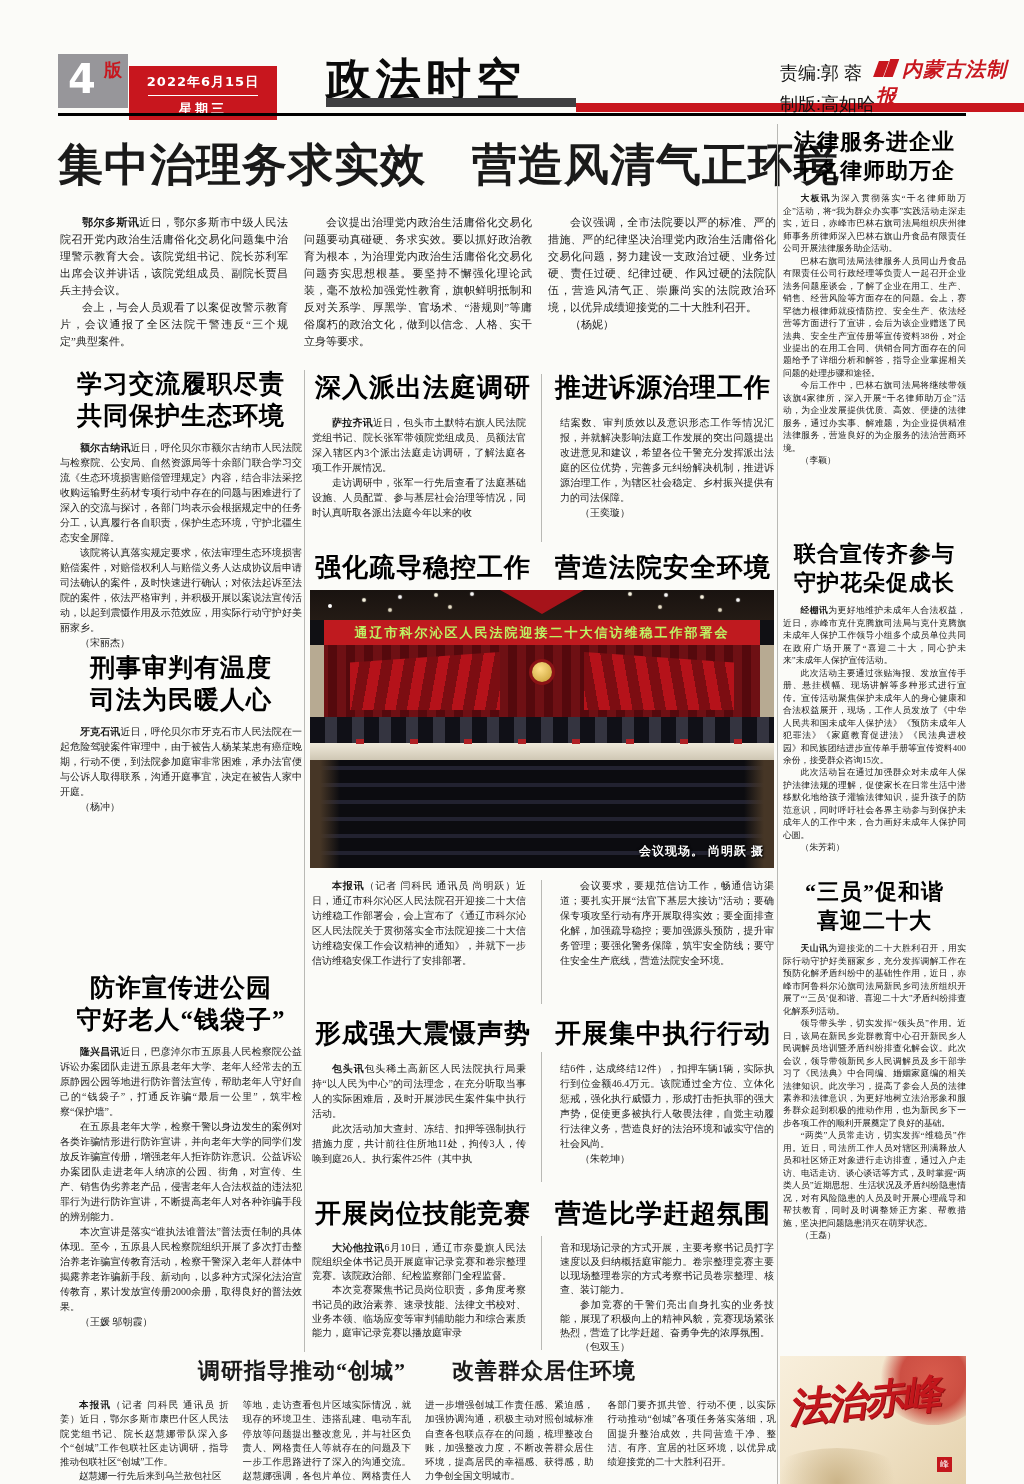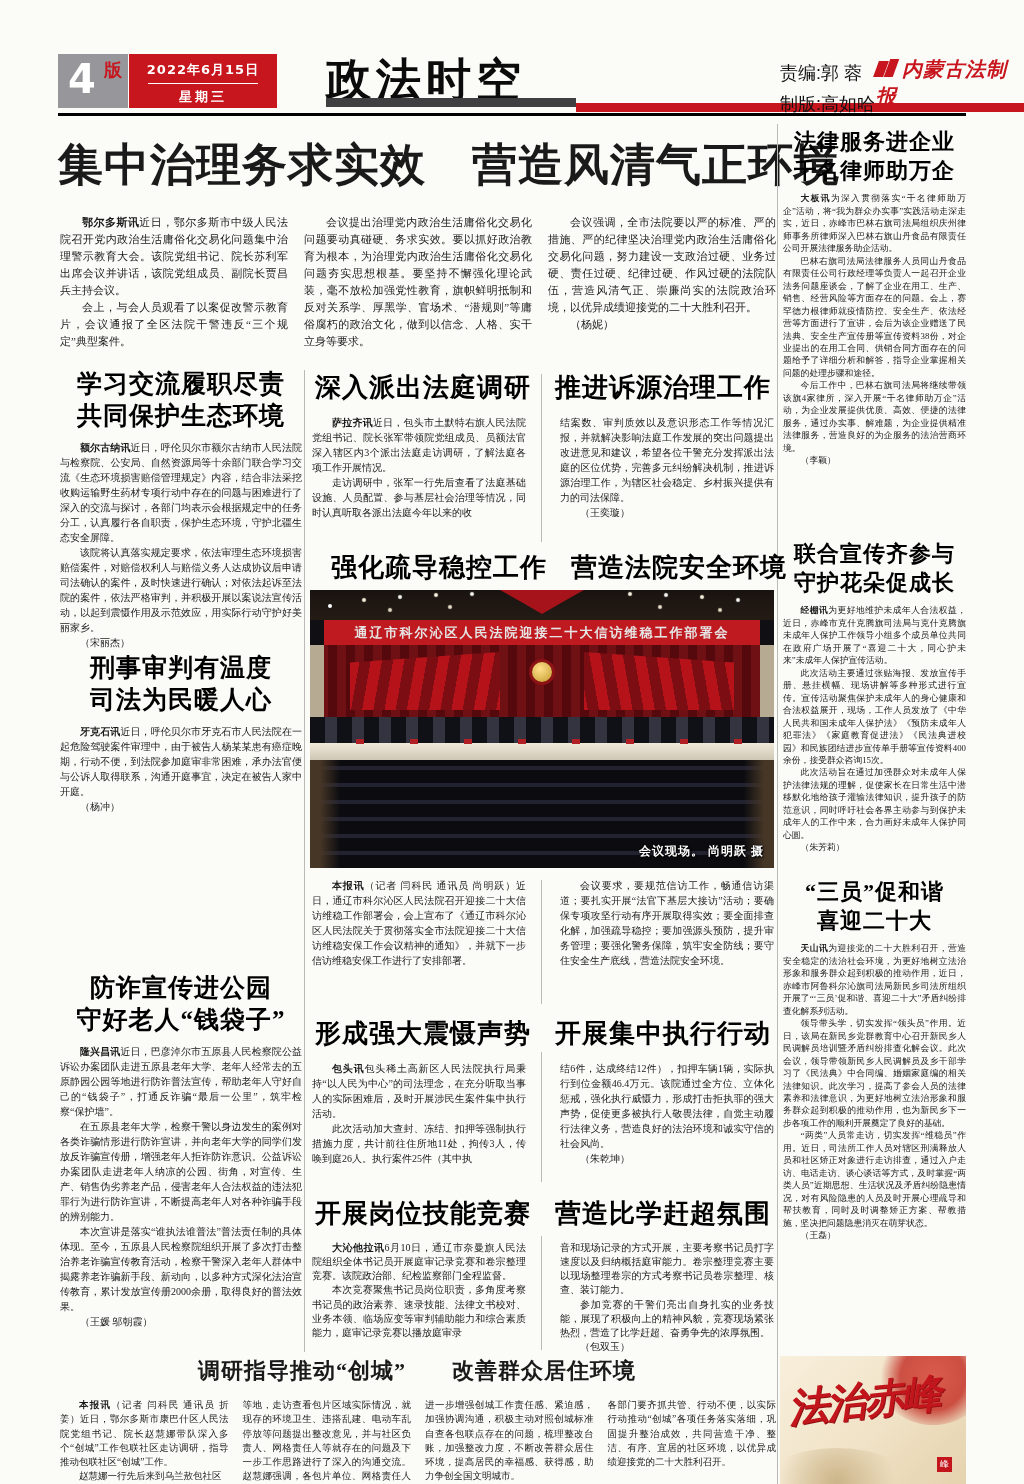--- a/index.html
+++ b/index.html
@@ -4,21 +4,21 @@
 <style>
   html,body{margin:0;padding:0;background:#e8e8e4;}
   .page{position:relative;width:1024px;height:1484px;background:#fbfbf8;margin:0 auto;
         font-family:"Liberation Serif","DejaVu Serif",serif;color:#1a1a1a;overflow:hidden;}
   
   .hdr{position:absolute;left:58px;top:54px;width:908px;height:58px;}
   .plate-gray{position:absolute;left:0;top:0;width:70px;height:54px;background:#97969a;}
   .pagenum{position:absolute;left:10px;top:2px;font-size:40px;font-weight:900;color:#fff;
            font-family:"DejaVu Sans",sans-serif;}
   .banzi{position:absolute;right:6px;top:4px;font-size:18px;font-weight:900;color:#c8161e;}
-  .plate-red{position:absolute;left:71px;top:0;width:148px;height:54px;background:#c8161e;color:#fff;
+  .plate-red{position:absolute;left:71px;top:12px;width:148px;height:54px;background:#c8161e;color:#fff;
              text-align:center;font-family:"DejaVu Sans",sans-serif;}
   .plate-red .d1{font-size:13px;font-weight:bold;padding-top:7px;letter-spacing:1px;}
   .plate-red .sep{width:110px;height:1px;background:#fff;margin:4px auto;}
   .plate-red .d2{font-size:13px;font-weight:bold;letter-spacing:3px;}
   .section-title{position:absolute;left:268px;top:-4px;font-size:45px;font-weight:900;
                  letter-spacing:5px;color:#0b0b0b;font-family:"DejaVu Sans",sans-serif;}
   .bar-gray{position:absolute;left:268px;top:44px;width:250px;height:9px;background:#3f3f41;}
   .bar-red{position:absolute;left:518px;top:49px;width:448px;height:9px;background:#c8161e;}
   .editors{position:absolute;left:722px;top:4px;font-size:18px;line-height:1.7;color:#111;
            font-family:"Liberation Sans",sans-serif;}
@@ -45,33 +45,33 @@
   
   .leftcol{position:absolute;left:60px;top:368px;width:242px;}
   .art-left{overflow:hidden;font-size:10px;line-height:1.5;}
   .t-left{font-size:25px;text-align:center;line-height:1.28;margin-bottom:8px;letter-spacing:1px;}
   
   .mid{position:absolute;left:312px;width:462px;font-size:10px;line-height:1.5;overflow:hidden;}
   .mid-heads{display:flex;gap:18px;margin-bottom:8px;}
   .t-mid{flex:1;font-size:26px;text-align:center;white-space:nowrap;letter-spacing:1px;}
   .mid-cols{display:flex;gap:34px;}
   .mid-cols .c{flex:1;}
-  .photo-head{position:absolute;left:328px;top:550px;width:462px;display:flex;gap:18px;}
+  .photo-head{position:absolute;left:312px;top:550px;width:462px;display:flex;gap:18px;}
   
   .photo{position:absolute;left:310px;top:590px;width:464px;height:278px;background:#101014;overflow:hidden;}
   .ceiling{position:absolute;left:0;top:0;width:100%;height:30px;
            background:linear-gradient(180deg,#191310,#241b15);}
   .lights{position:absolute;left:18px;top:14px;width:4px;height:4px;border-radius:50%;background:#fff;
     box-shadow:34px -6px 1px #fffbe8,70px -9px 1px #fff,106px -11px 1px #fffbe8,142px -12px 1px #fff,
     300px -12px 1px #fffbe8,336px -11px 1px #fff,372px -9px 1px #fffbe8,408px -6px 1px #fff,
     60px 4px 1px #e8e0c8,120px 1px 1px #efe7cf,330px 1px 1px #efe7cf,390px 4px 1px #e8e0c8;}
   .ornament{position:absolute;left:50%;top:0;width:84px;height:24px;margin-left:-42px;background:#a6131a;
             clip-path:polygon(0 0,100% 0,72% 55%,50% 100%,28% 55%);}
   .banner{position:absolute;left:14px;top:30px;width:436px;height:25px;background:#bf1a1f;
-          color:#e5e5e5;font-size:13px;font-weight:bold;text-align:center;line-height:25px;
+          color:#bef264;font-size:13px;font-weight:bold;text-align:center;line-height:25px;
           letter-spacing:2px;white-space:nowrap;}
   .curtain{position:absolute;left:0;top:55px;width:100%;height:72px;
     background:linear-gradient(90deg,#b7a astartswith 0) ;}
   .curtain{background:
     linear-gradient(90deg,#b7aa92 0 14px,rgba(0,0,0,0) 14px 450px,#b7aa92 450px),
     repeating-linear-gradient(90deg,#55090d 0 9px,#6e1014 9px 18px);}
   .flags{position:absolute;top:62px;height:58px;width:150px;
     background:repeating-linear-gradient(100deg,#b5121a 0 11px,#7c0d12 11px 22px);
     clip-path:polygon(0 18%,100% 0,100% 100%,0 100%);}
   .flags.fl{left:40px;}
@@ -279,21 +279,21 @@
     </div>
     <div class="art-right" style="height:338px;">
       <h2 class="t-right"><span>联合宣传齐参与</span><br><span>守护花朵促成长</span></h2>
       <p class="np"><span class="dl">经棚讯</span><span>为更好地维护未成年人合法权益，近日，赤峰市克什克腾旗司法局与克什克腾旗未成年人保护工作领导小组多个成员单位共同在政府广场开展了“喜迎二十大，同心护未来”未成年人保护宣传活动。</span></p>
       <p class="np">此次活动主要通过张贴海报、发放宣传手册、悬挂横幅、现场讲解等多种形式进行宣传。宣传活动聚焦保护未成年人的身心健康和合法权益展开，现场，工作人员发放了《中华人民共和国未成年人保护法》《预防未成年人犯罪法》《家庭教育促进法》《民法典进校园》和民族团结进步宣传单手册等宣传资料400余份，接受群众咨询15次。</p>
       <p class="np">此次活动旨在通过加强群众对未成年人保护法律法规的理解，促使家长在日常生活中潜移默化地给孩子灌输法律知识，提升孩子的防范意识，同时呼吁社会各界主动参与到保护未成年人的工作中来，合力画好未成年人保护同心圆。</p>
       <p class="np byline">（朱芳莉）</p>
     </div>
     <div class="art-right" style="height:478px;">
       <h2 class="t-right"><span>“三员”促和谐</span><br><span>喜迎二十大</span></h2>
-      <p class="np"><span class="dl">天山讯</span><span>为迎接党的二十大胜利召开，营造安全稳定的法治社会环境，为更好地树立法治形象和服务群众起到积极的推动作用，近日，赤峰市阿鲁科尔沁旗司法局新民乡司法所组织开展了“‘三员’促和谐、喜迎二十大”矛盾纠纷排查化解系列活动。</span></p>
+      <p class="np"><span class="dl">天山讯</span><span>为迎接党的二十大胜利召开，用实际行动守护好美丽家乡，充分发挥调解工作在预防化解矛盾纠纷中的基础性作用，近日，赤峰市阿鲁科尔沁旗司法局新民乡司法所组织开展了“‘三员’促和谐、喜迎二十大”矛盾纠纷排查化解系列活动。</span></p>
       <p class="np">领导带头学，切实发挥“领头员”作用。近日，该局在新民乡党群教育中心召开新民乡人民调解员培训暨矛盾纠纷排查化解会议。此次会议，领导带领新民乡人民调解员及乡干部学习了《民法典》中合同编、婚姻家庭编的相关法律知识。此次学习，提高了参会人员的法律素养和法律意识，为更好地树立法治形象和服务群众起到积极的推动作用，也为新民乡下一步各项工作的顺利开展奠定了良好的基础。</p>
       <p class="np">“两类”人员常走访，切实发挥“维稳员”作用。近日，司法所工作人员对辖区刑满释放人员和社区矫正对象进行走访排查，通过入户走访、电话走访、谈心谈话等方式，及时掌握“两类人员”近期思想、生活状况及矛盾纠纷隐患情况，对有风险隐患的人员及时开展心理疏导和帮扶教育，同时及时调整矫正方案、帮教措施，坚决把问题隐患消灭在萌芽状态。</p>
       <p class="np byline">（王磊）</p>
     </div>
   </div>
 
   <div class="bot-head">调研指导推动“创城”　　改善群众居住环境</div>
   <div class="bot-cols">
     <div class="c">
       <p class="np"><span class="dl">本报讯</span><span>（记者 闫科民 通讯员 折姜）近日，鄂尔多斯市康巴什区人民法院党组书记、院长赵慧娜带队深入多个“创城”工作包联社区走访调研，指导推动包联社区“创城”工作。</span></p>

